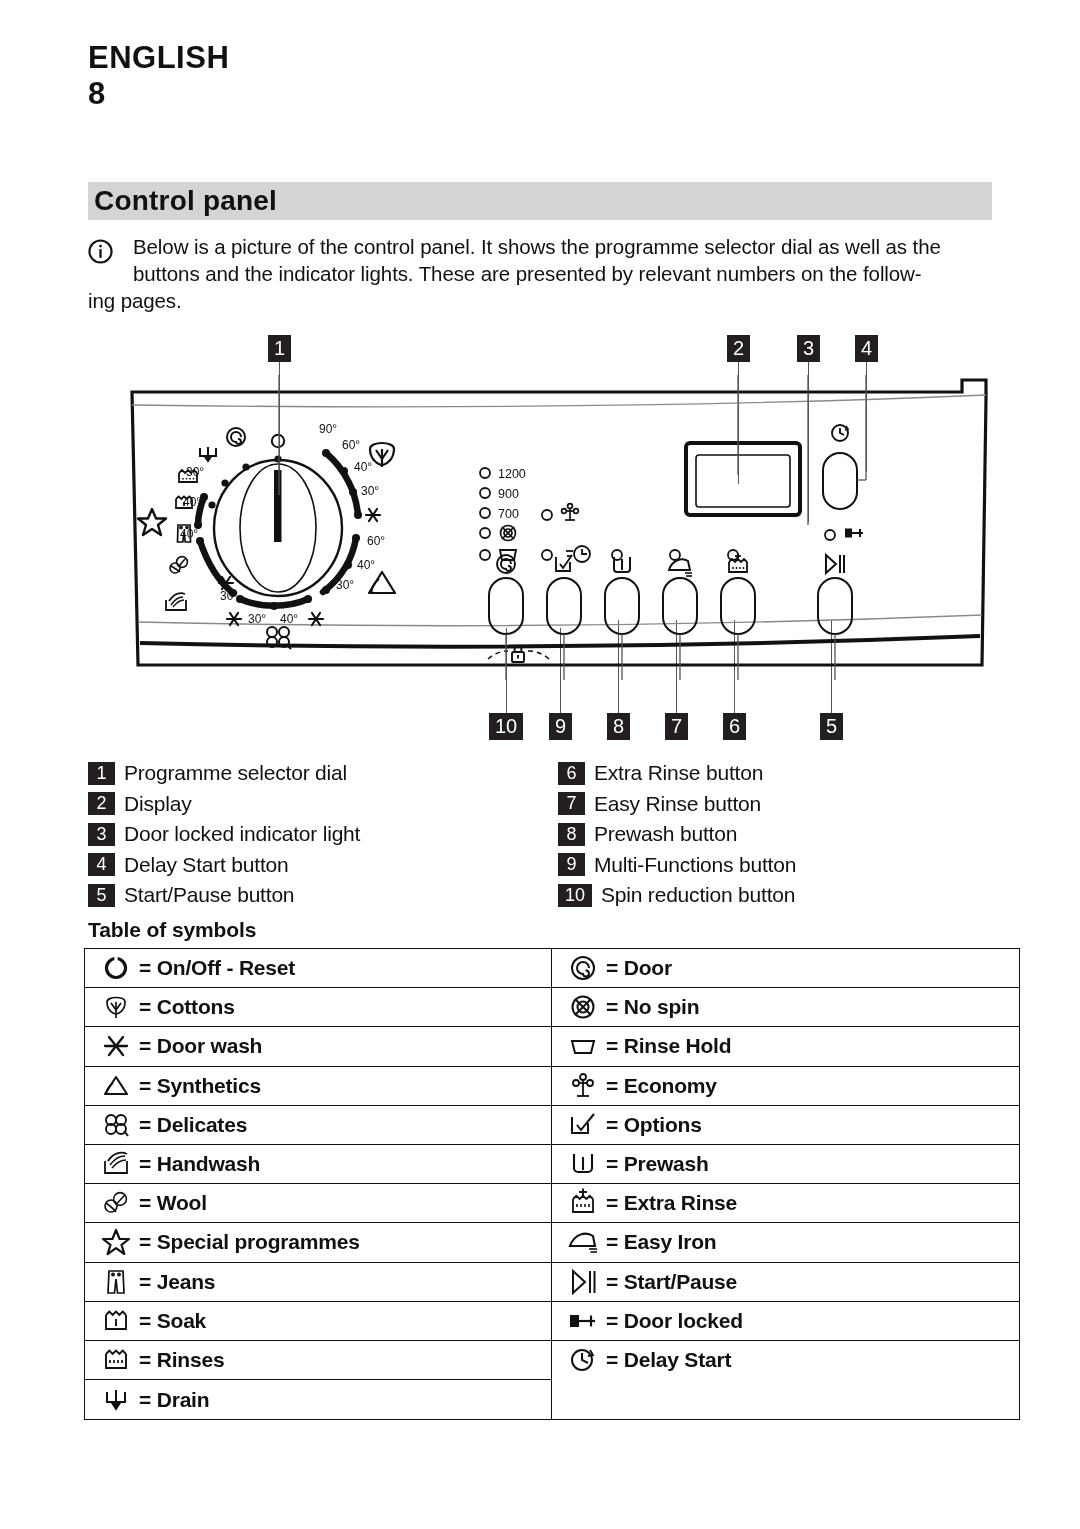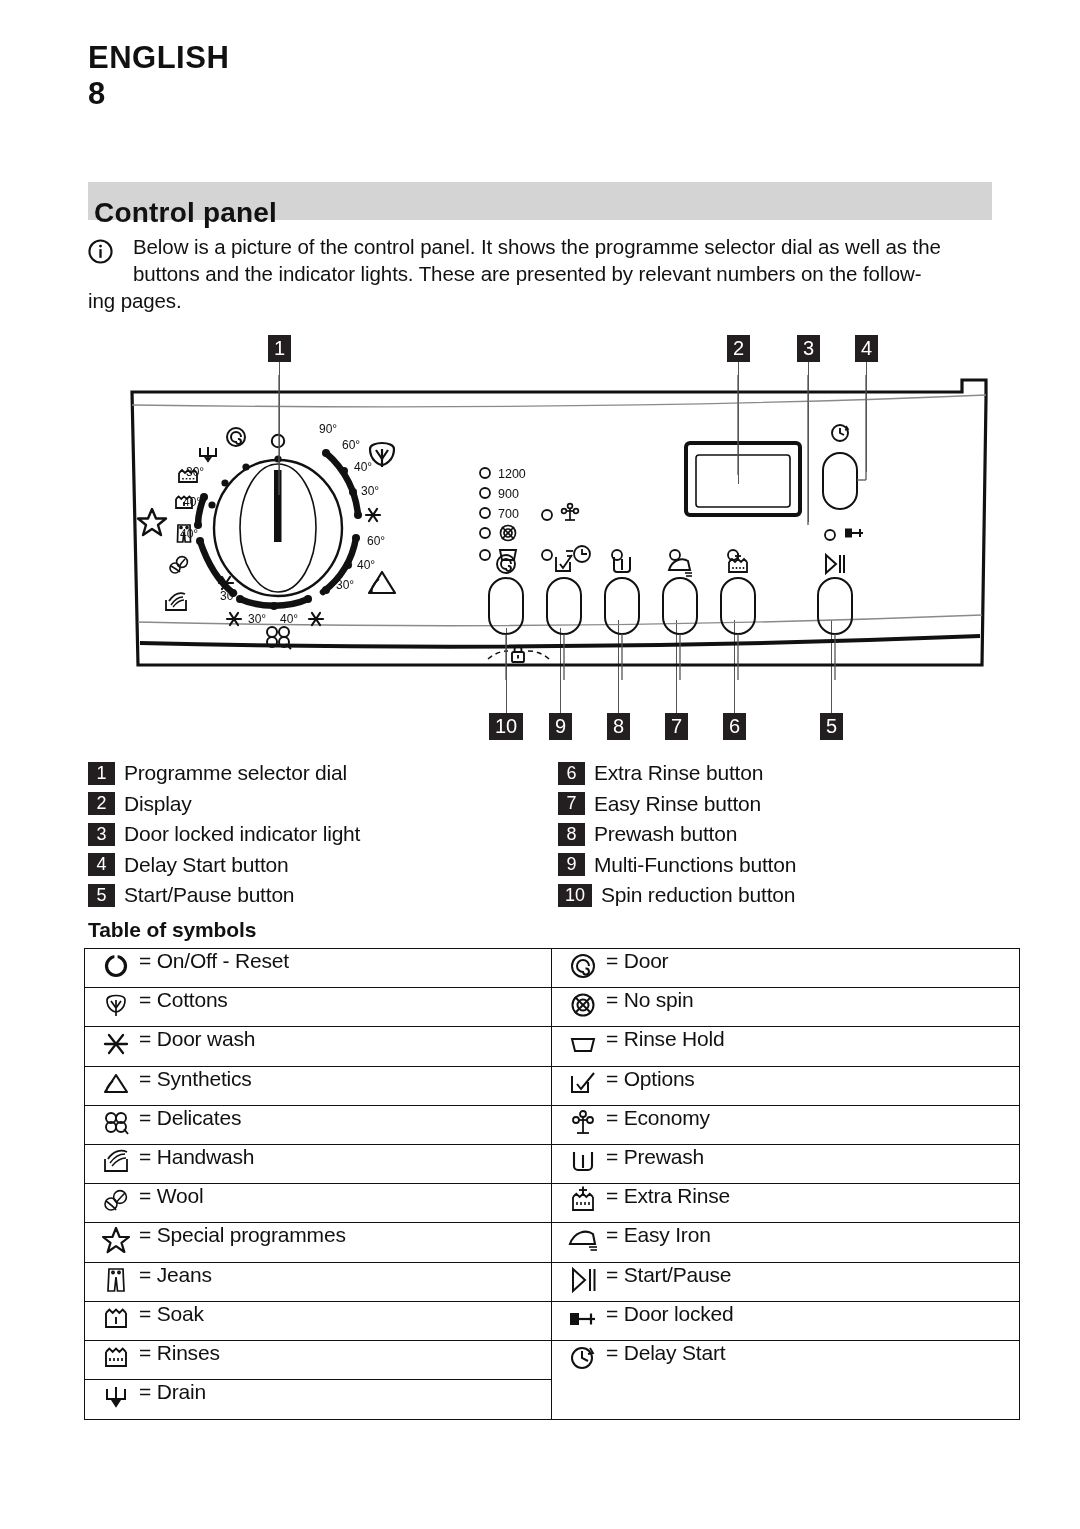--- a/index.html
+++ b/index.html
@@ -21,21 +21,21 @@
   .hdr-title{font-size:31px;font-weight:bold;letter-spacing:.5px;}
   .hdr-page{font-size:31px;font-weight:bold;}
 
   
   .sec-bar{
     position:absolute;left:88px;top:182px;width:904px;height:38px;
     background:#d4d4d4;
   }
   .sec-bar span{
     position:absolute;left:6px;top:3px;
-    font-size:28px;font-weight:bold;letter-spacing:.2px;margin-top:12px;
+    font-size:28px;font-weight:bold;letter-spacing:.2px;
   }
 
   
   .intro{
     position:absolute;left:88px;top:233px;width:940px;
   }
   .info-icon{
     position:absolute;left:0;top:6px;width:25px;height:25px;
   }
   .intro-text{
@@ -83,22 +83,22 @@
     position:absolute;left:84px;top:948px;width:936px;
     border:1.6px solid #111;
     display:flex;
     box-sizing:border-box;
   }
   .tbl-col{width:50%;box-sizing:border-box;}
   .tbl-col.left{border-right:1.6px solid #111;}
   .tbl-row{
     height:39.2px;
     border-bottom:1.6px solid #111;
-    display:flex;
-    padding-left:10px;box-sizing:border-box;
+    display:flex;align-items:center;
+    padding-left:10px;box-sizing:border-box;font-weight:bold;
   }
   .tbl-row:last-child{border-bottom:none;}
   .sym-box{
     width:42px;min-width:42px;height:34px;
     display:flex;align-items:center;justify-content:center;
   }
   .tbl-text{font-size:21px;letter-spacing:-.2px;margin-left:2px;}
 
   svg{display:block;overflow:visible;}
 </style>
@@ -704,41 +704,41 @@
         <div class="sym-box">
           <svg width="30" height="22" viewBox="0 0 30 22" stroke="#111" stroke-width="2" fill="none">
             <path d="M4,6 L7,18 L23,18 L26,6 Z"></path>
           </svg>
         </div>
         <div class="tbl-text">= Rinse Hold</div>
       </div>
 
       <div class="tbl-row">
         <div class="sym-box">
-          <svg width="30" height="26" viewBox="0 0 30 26" stroke="#111" stroke-width="2" fill="none">
-            <path d="M4,5 L4,21 L20,21 L20,11"></path>
-            <path d="M9,13 L13,18 L26,2"></path>
-          </svg>
-        </div>
-        <div class="tbl-text">= Options</div>
-      </div>
-
-      <div class="tbl-row">
-        <div class="sym-box">
           <svg width="28" height="28" viewBox="0 0 28 28" stroke="#111" stroke-width="1.8" fill="none">
             <circle cx="14" cy="5" r="3"></circle>
               <circle cx="7" cy="11" r="3"></circle>
               <circle cx="21" cy="11" r="3"></circle>
             <line x1="14" y1="8" x2="14" y2="24"></line>
             <line x1="8" y1="24" x2="20" y2="24"></line>
             <line x1="10" y1="11" x2="14" y2="11"></line>
               <line x1="18" y1="11" x2="14" y2="11"></line>
           </svg>
         </div>
         <div class="tbl-text">= Economy</div>
+      </div>
+
+      <div class="tbl-row">
+        <div class="sym-box">
+          <svg width="30" height="26" viewBox="0 0 30 26" stroke="#111" stroke-width="2" fill="none">
+            <path d="M4,5 L4,21 L20,21 L20,11"></path>
+            <path d="M9,13 L13,18 L26,2"></path>
+          </svg>
+        </div>
+        <div class="tbl-text">= Options</div>
       </div>
 
 
       <div class="tbl-row">
         <div class="sym-box">
           <svg width="28" height="28" viewBox="0 0 28 28" stroke="#111" stroke-width="2.1" fill="none">
             <path d="M5,4 L5,18 A4,4 0 0,0 9,22 L19,22 A4,4 0 0,0 23,18 L23,4"></path>
             <line x1="14" y1="7" x2="14" y2="20"></line>
           </svg>
         </div>

